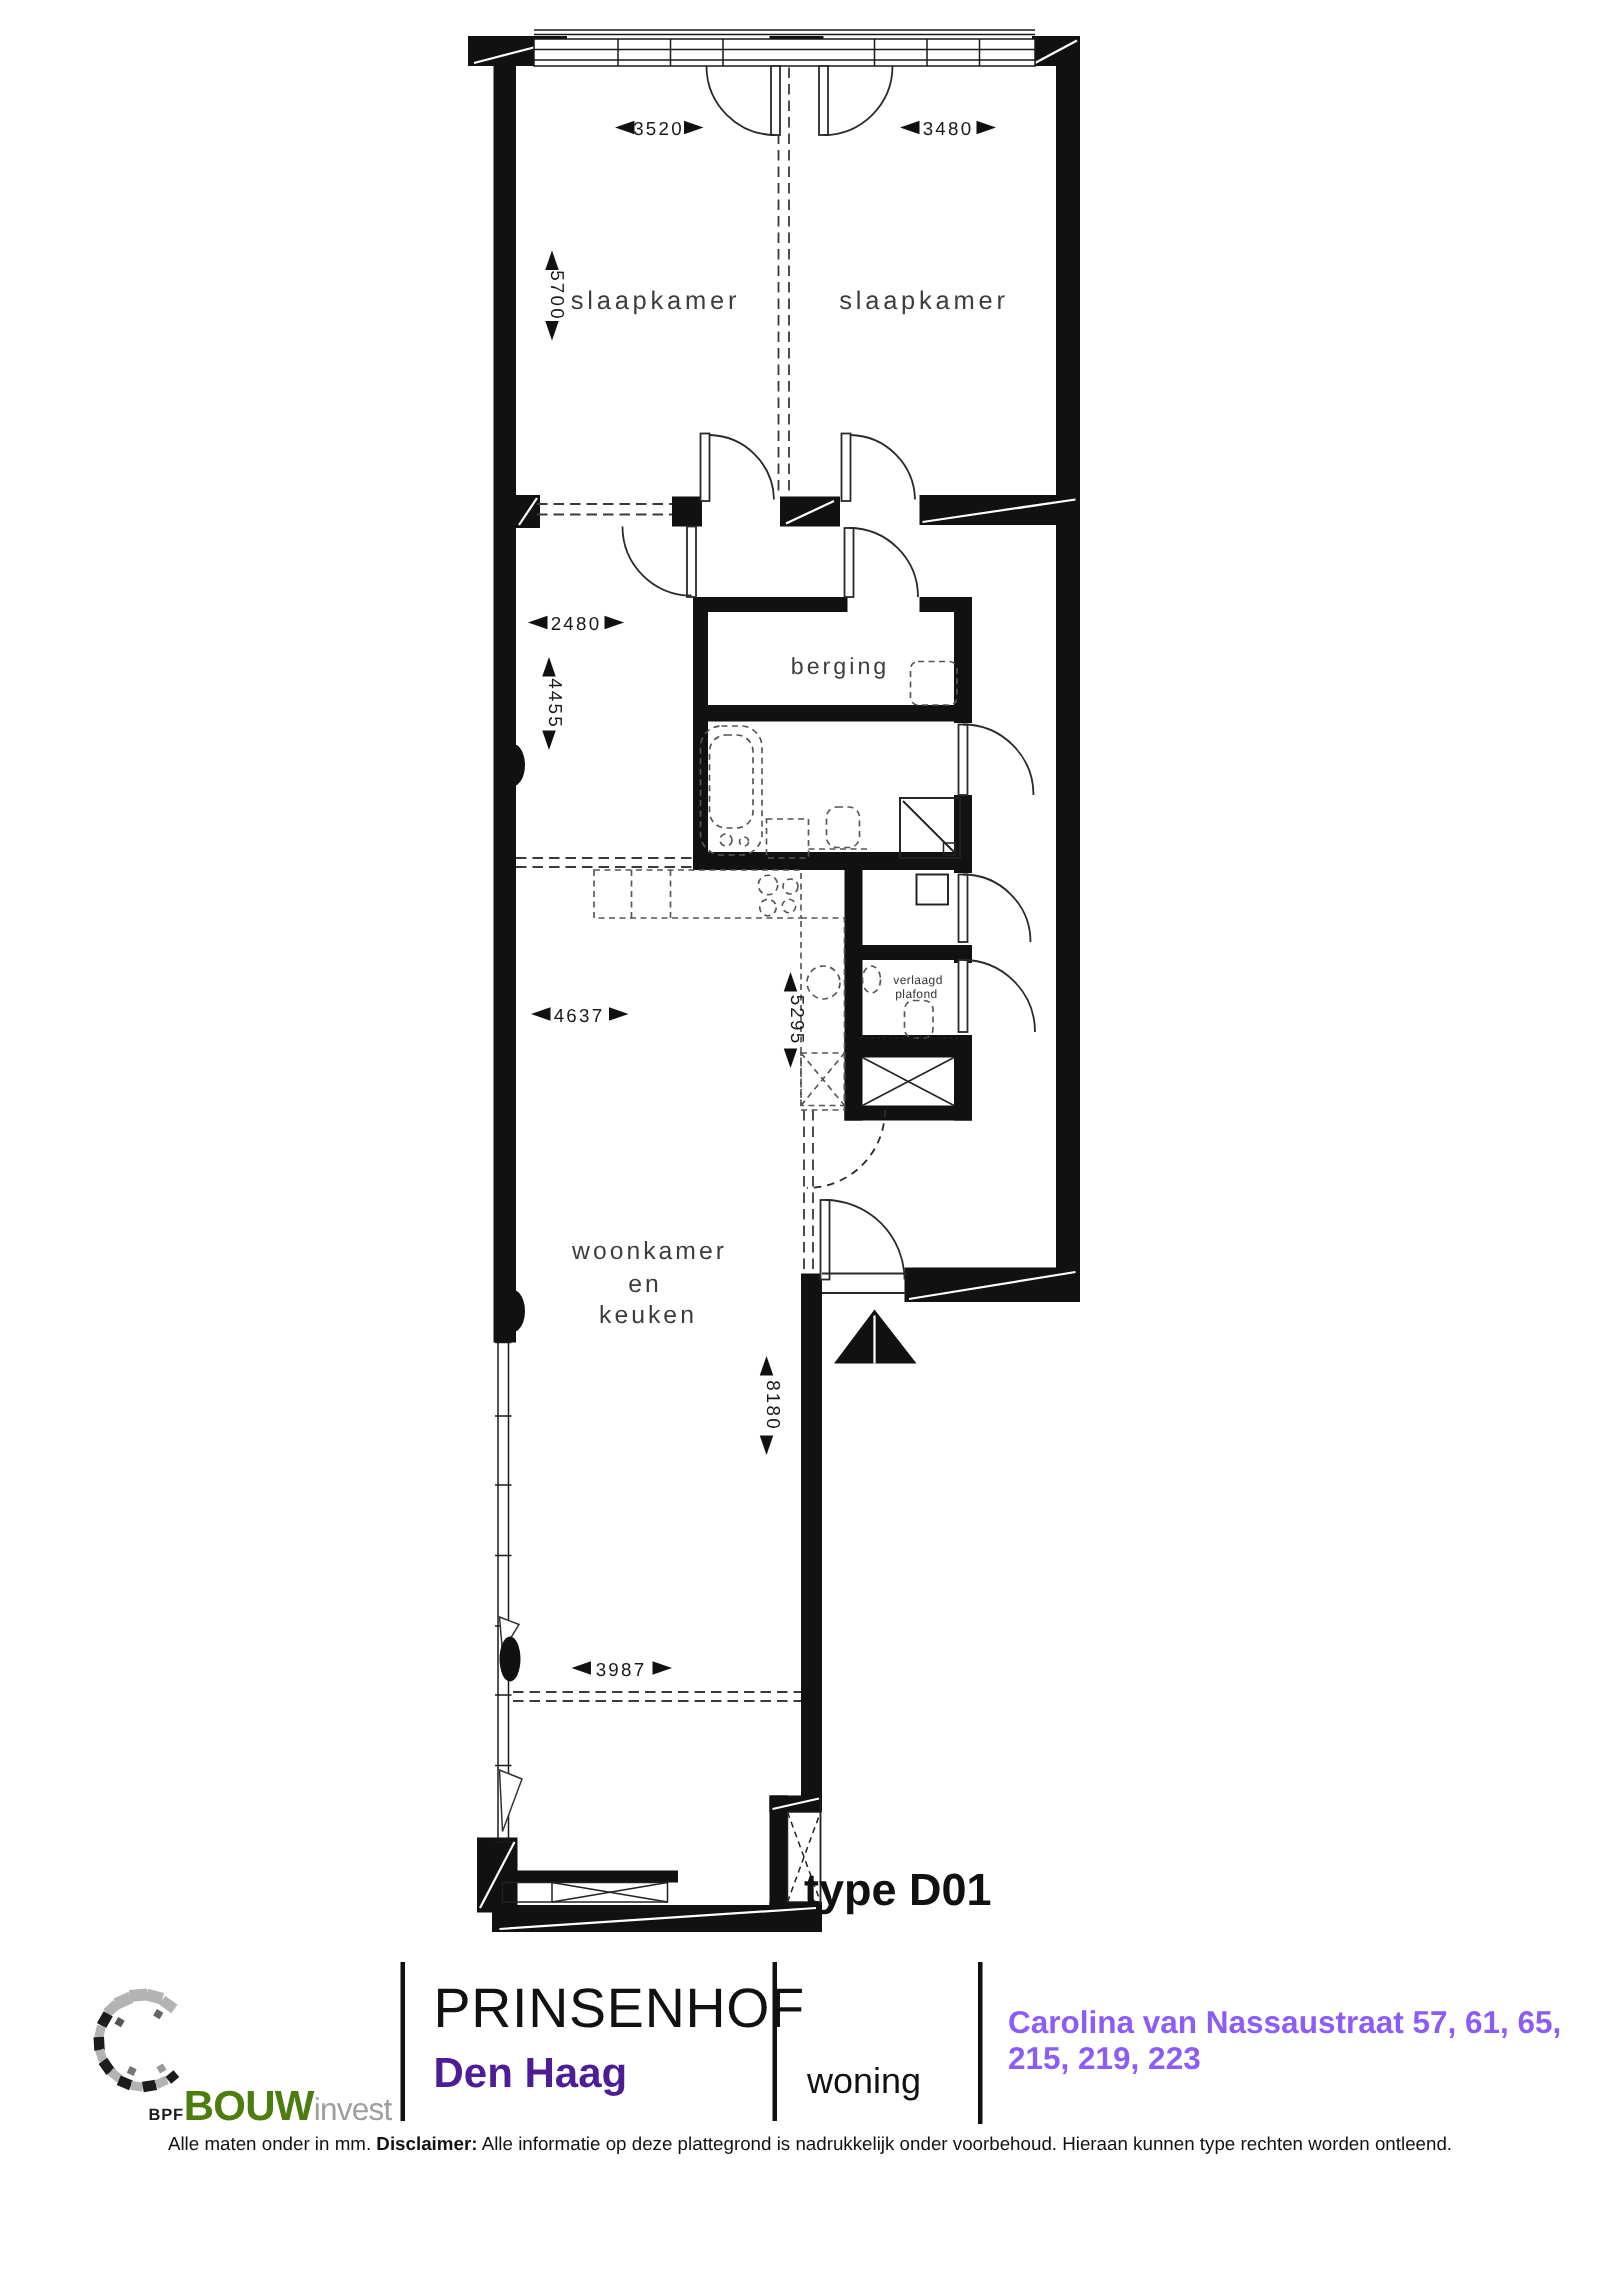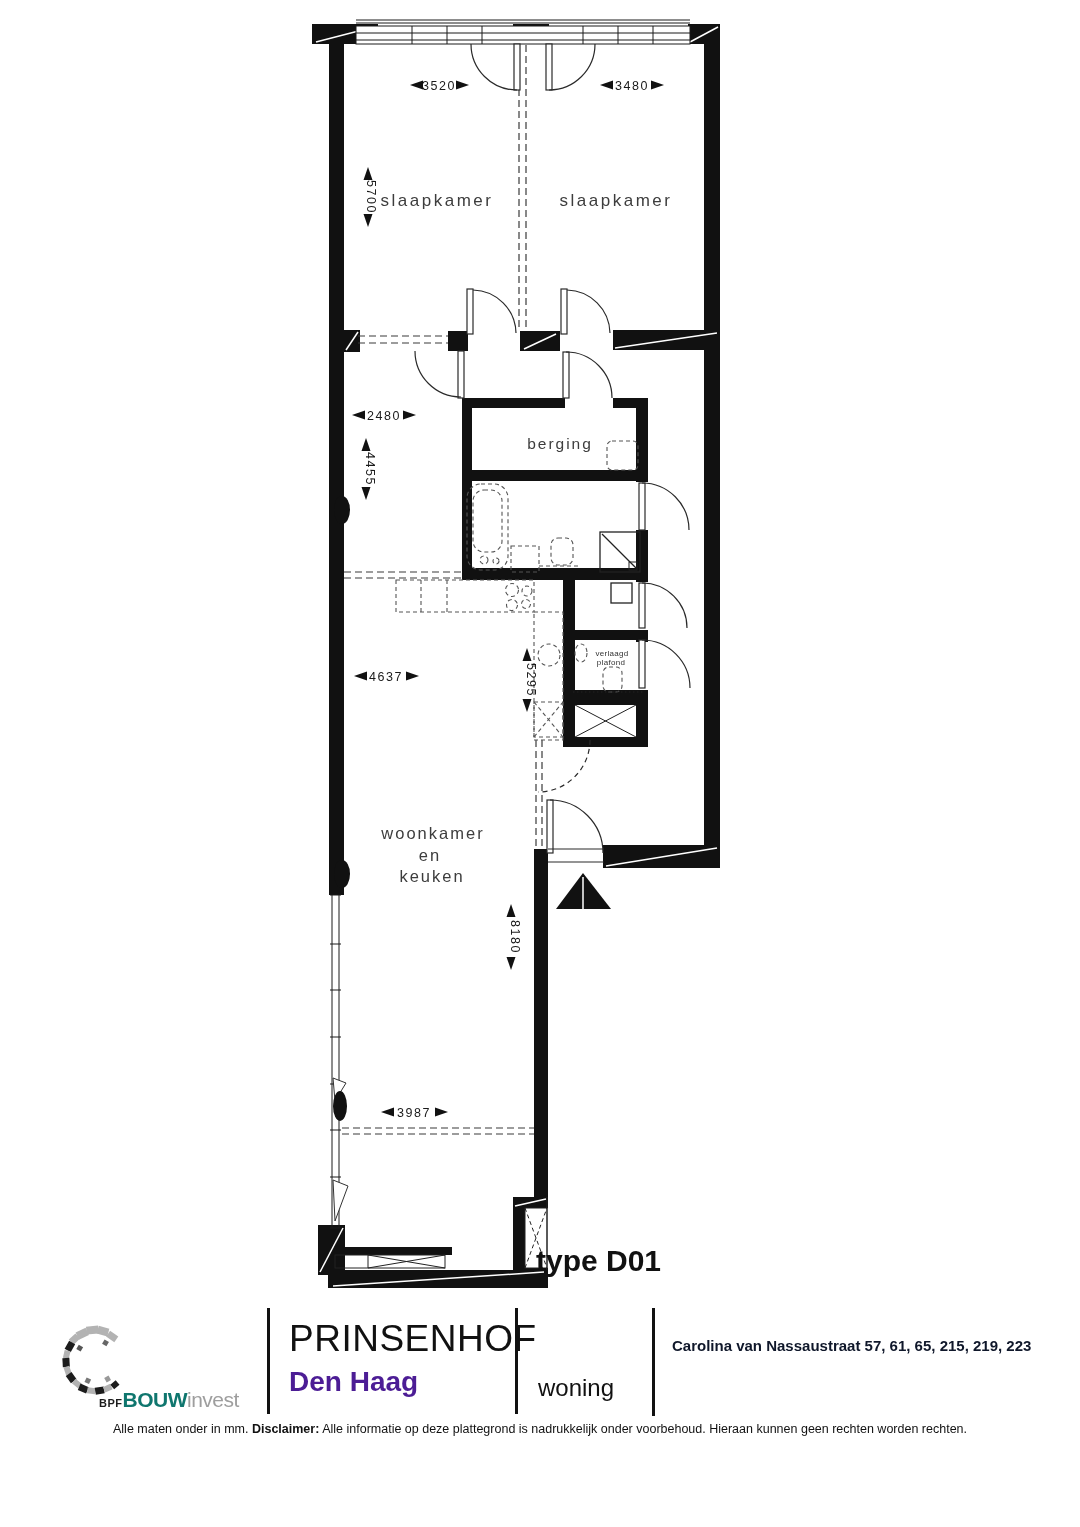--- a/index.html
+++ b/index.html
@@ -4,25 +4,25 @@
 <style>
   html,body{margin:0;padding:0;background:#fff;}
   body{width:1080px;height:1527px;position:relative;font-family:"Liberation Sans",sans-serif;-webkit-font-smoothing:antialiased;}
   #plan-svg{position:absolute;left:0;top:0;}
   .abs{position:absolute;}
   .footer-divider{position:absolute;width:3px;background:#111;}
   .project-name{font-size:37px;font-weight:normal;color:#111;letter-spacing:.5px;}
   .project-city{font-size:28px;font-weight:bold;color:#4c1d95;}
   .unit-type{font-size:30px;font-weight:bold;color:#111;}
   .unit-kind{font-size:24px;color:#111;}
-  .address{font-size:15px;font-weight:bold;color:#0f172a;}
+  .address{font-size:21px;font-weight:bold;color:#8b5cf6;}
   .disclaimer{position:absolute;left:0;top:1422px;width:1080px;text-align:center;font-size:12.5px;color:#111;}
   .logo-text{position:absolute;left:99px;top:1342px;display:flex;align-items:baseline;}
   .logo-bpf{font-size:11px;font-weight:bold;color:#1c1c1c;letter-spacing:.5px;margin-top:37px;}
-  .logo-bouw{font-size:21px;font-weight:bold;color:#0f766e;letter-spacing:-.5px;margin-top:46px;}
+  .logo-bouw{font-size:28px;font-weight:bold;color:#4d7c0f;letter-spacing:-.5px;margin-top:46px;}
   .logo-invest{font-size:21px;font-weight:normal;color:#9e9e9e;letter-spacing:-.5px;}
 </style>
 </head>
 <body>
 
 <svg id="plan-svg" width="1080" height="1527" viewBox="0 0 1080 1527">
 
   <g fill="#111">
     <rect x="312" y="24" width="66" height="20"></rect>
     <rect x="329" y="24" width="15" height="871"></rect>
@@ -302,14 +302,14 @@
 
 <div class="abs project-name" style="left:289px;top:1318px">PRINSENHOF</div>
 <div class="abs project-city" style="left:289px;top:1366px">Den Haag</div>
 <div class="abs unit-type" style="left:536px;top:1244px">type D01</div>
 <div class="abs unit-kind" style="left:538px;top:1374px">woning</div>
 <div class="abs address" style="left:672px;top:1337px">Carolina van Nassaustraat 57, 61, 65, 215, 219, 223</div>
 
 <div class="disclaimer">
   <span>Alle maten onder in mm.</span>
   <b>Disclaimer:</b>
-  <span>Alle informatie op deze plattegrond is nadrukkelijk onder voorbehoud. Hieraan kunnen geen rechten worden rechten.</span>
+  <span>Alle informatie op deze plattegrond is nadrukkelijk onder voorbehoud. Hieraan kunnen type rechten worden ontleend.</span>
 </div>
 
 </body></html>

